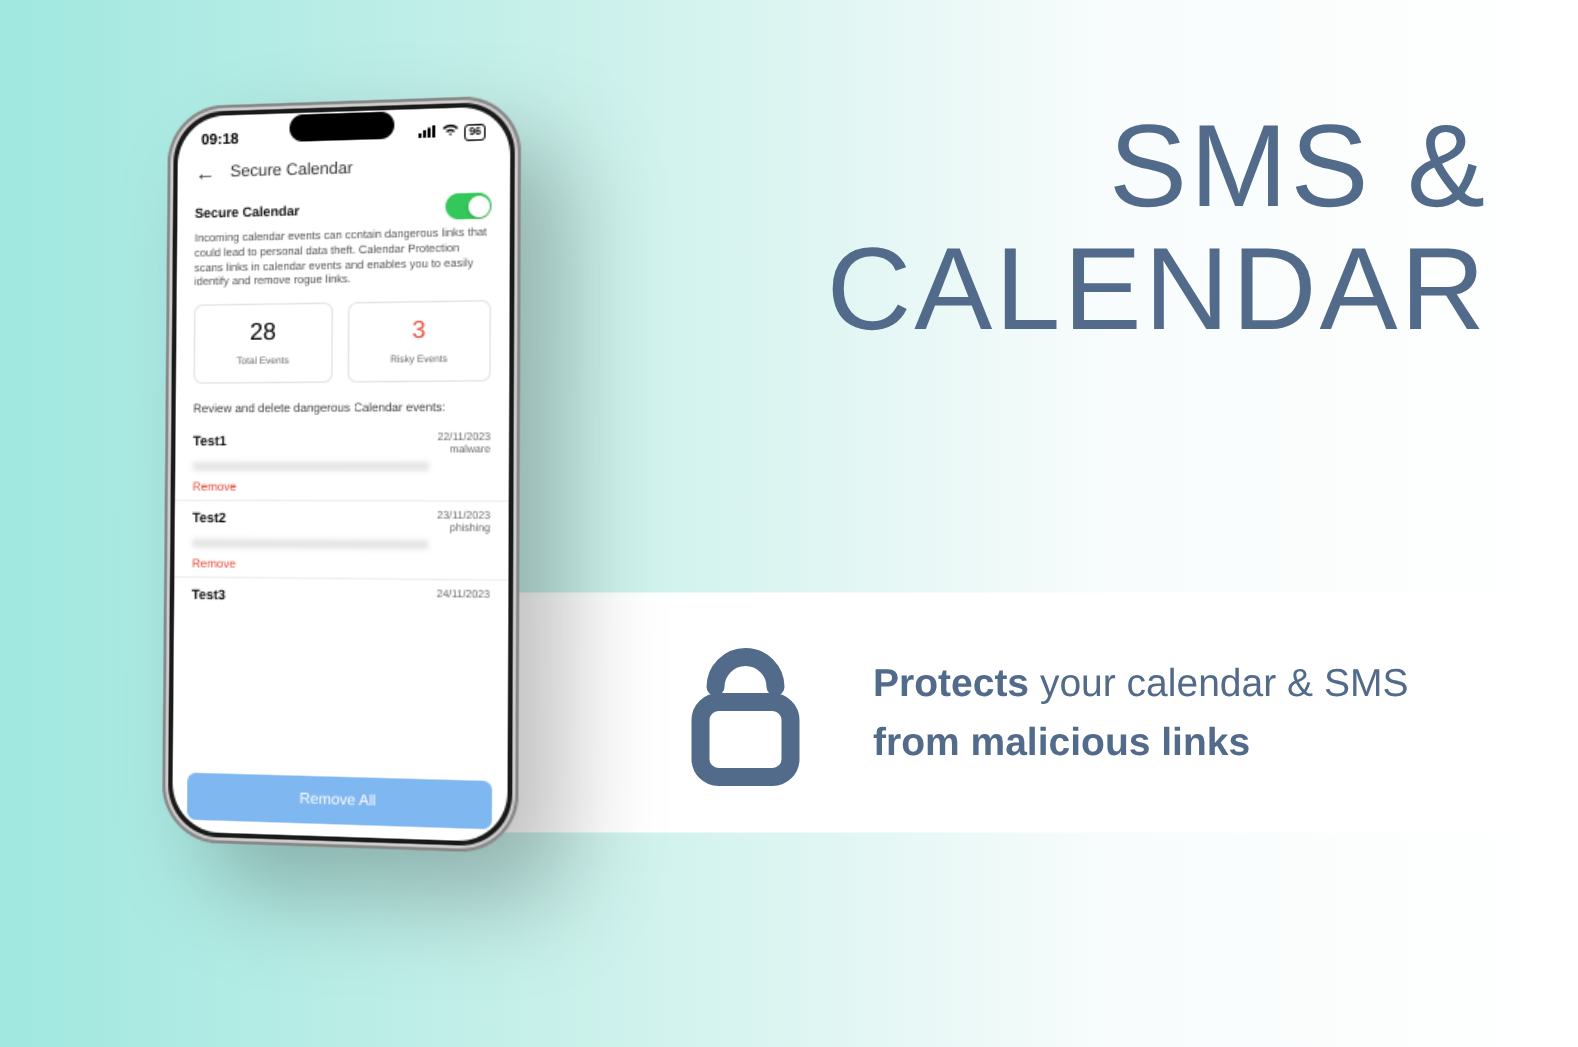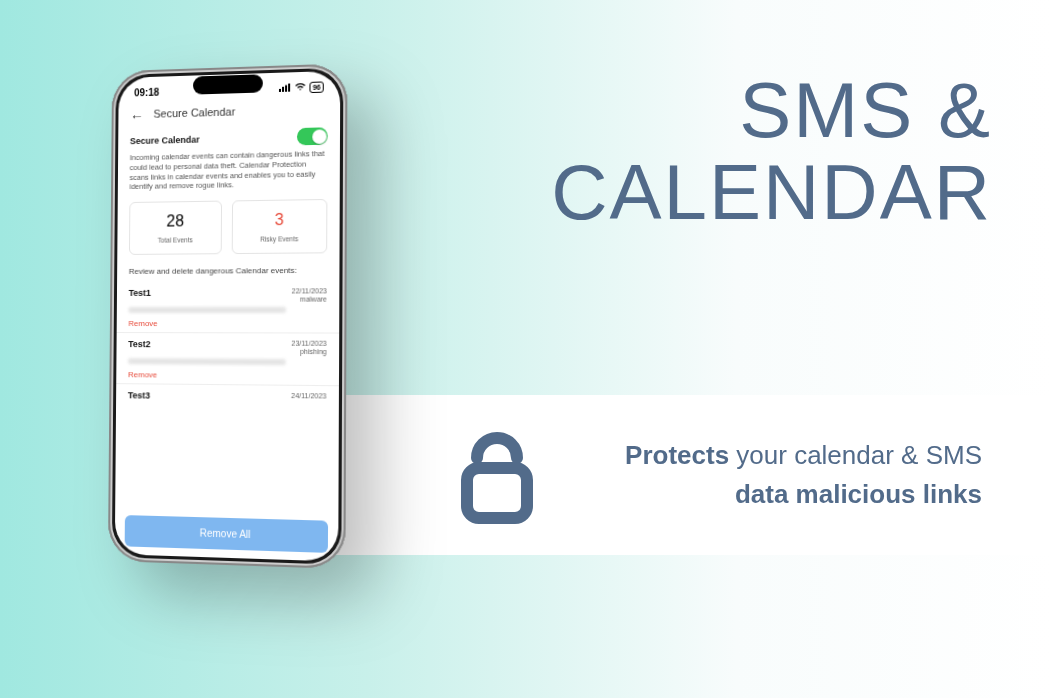--- a/index.html
+++ b/index.html
@@ -50,21 +50,21 @@
   display: flex;
   align-items: center;
   padding-left: 120px;
   padding-right: 70px;
 }
 .banner .lock-icon {
   margin-right: 40px;
 }
 .banner .text {
   flex: 1;
-  text-align: right;
+  text-align: left;
   font-size: 26px;
   color: #526b8a;
   line-height: 1.5;
 }
 .banner .text b { font-weight: 800; }
 
 
 .phone {
   position: absolute;
   left: 110px;
@@ -220,21 +220,21 @@
     <svg width="90" height="110" viewBox="0 0 90 110">
       <path d="M 25 40 A 20 20 0 1 1 65 40" fill="none" stroke="#526b8a" stroke-width="12" stroke-linecap="round"></path>
       <rect x="15" y="50" width="60" height="50" rx="12" fill="none" stroke="#526b8a" stroke-width="12"></rect>
     </svg>
   </div>
   <div class="text">
     <div>
       <b>Protects</b><span> your calendar &amp; SMS</span>
     </div>
     <div>
-      <b>data malicious links</b>
+      <b>from malicious links</b>
     </div>
   </div>
 </div>
 
 <div class="phone">
   <div class="phone-frame">
     <div class="dynamic-island"></div>
     <div class="phone-screen">
 
       <div class="status-bar">

